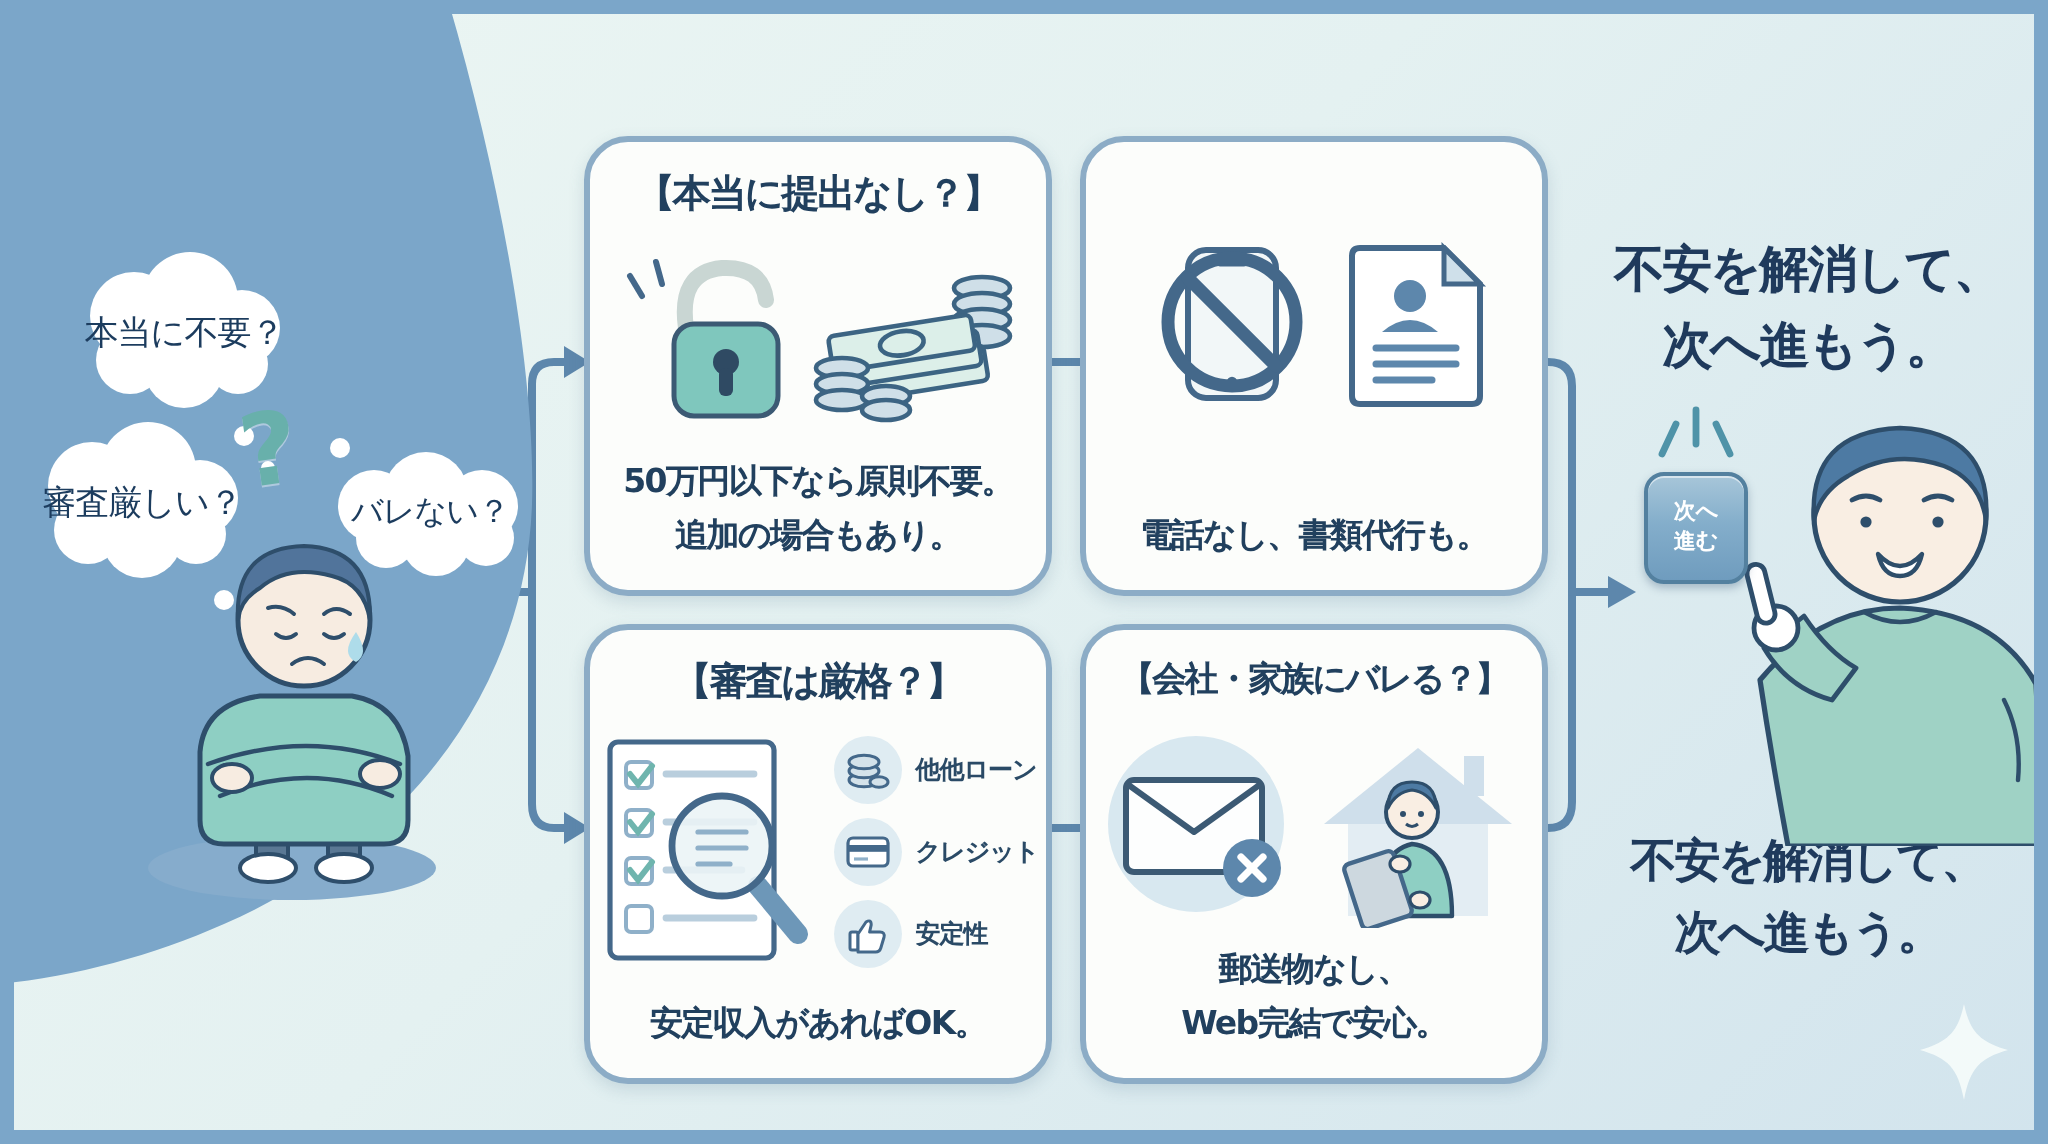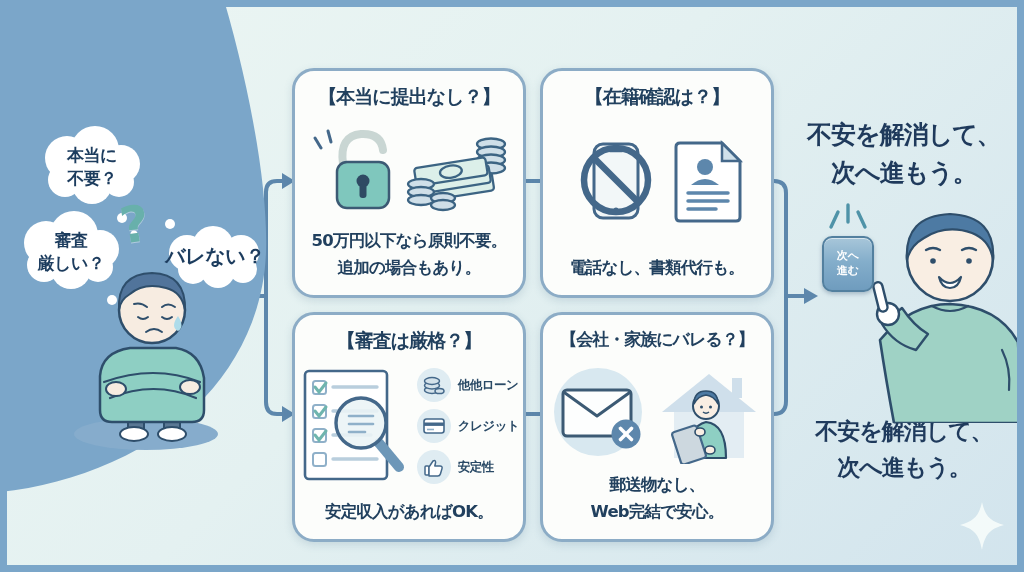--- a/index.html
+++ b/index.html
@@ -9,22 +9,22 @@
     font-family:"DejaVu Sans","Liberation Sans",sans-serif;
     color:#21405e;
   }
   .frame{position:absolute;inset:0;border:7px solid #7ba6c9;pointer-events:none;z-index:60;}
   .abs{position:absolute;}
   svg{display:block;}
 
   
   .bubble{position:absolute;z-index:12;}
   .bubble-text{
-    position:absolute;inset:0;display:flex;flex-direction:column;align-items:center;justify-content:center;
-    font-weight:700;font-size:17px;line-height:1.35;color:#1c3c5e;text-align:center;letter-spacing:-0.5px;
+    position:absolute;inset:0;display:flex;flex-direction:row;align-items:center;justify-content:center;
+    font-weight:400;font-size:17px;line-height:1.35;color:#1c3c5e;text-align:center;letter-spacing:-0.5px;
   }
   .bubble-line:empty{display:none;}
   .qmark{
     position:absolute;z-index:13;font-size:50px;font-weight:800;color:#68b0ab;
     transform:rotate(-8deg);text-shadow:0 1px 0 rgba(255,255,255,.4);
   }
 
   
   .card{
     position:absolute;width:228px;height:224px;background:#fcfdfb;
@@ -152,21 +152,21 @@
     <svg width="104" height="68" viewBox="0 0 104 66">
       <g fill="#ffffff">
         <circle cx="24" cy="30" r="18"></circle>
           <circle cx="50" cy="24" r="21"></circle>
           <circle cx="78" cy="30" r="18"></circle>
         <circle cx="30" cy="46" r="15"></circle>
           <circle cx="55" cy="48" r="17"></circle>
           <circle cx="80" cy="46" r="14"></circle>
       </g>
     </svg>
-    <div class="bubble-text" style="font-size:20px;text-align:right;">
+    <div class="bubble-text" style="font-size:16px;text-align:right;">
       <span class="bubble-line">バレない？</span>
 
     </div>
   </div>
 
   <div class="qmark" style="left:120px;top:196px;">?</div>
 
   <svg class="abs" style="left:0;top:0;z-index:11" width="300" height="360" viewBox="0 0 300 360">
     <g fill="#ffffff">
       <circle cx="122" cy="218" r="5"></circle>
@@ -216,21 +216,20 @@
         </g>
       </svg>
     </div>
     <div class="card-body">
       <div>50万円以下なら原則不要。</div>
       <div>追加の場合もあり。</div>
     </div>
   </div>
 
   <div class="card" style="left:540px;top:68px;">
-    <div class="card-title">【在籍確認は？】</div>
     <div class="icon-zone">
       <svg width="92" height="88" viewBox="0 0 92 88">
         <g stroke-linecap="round">
           <rect x="24" y="6" width="44" height="74" rx="9" fill="#f2f7f8" stroke="#44688a" stroke-width="3"></rect>
           <line x1="40" y1="13" x2="52" y2="13" stroke="#44688a" stroke-width="2.5"></line>
           <circle cx="46" cy="72" r="2.6" fill="#44688a"></circle>
           <circle cx="46" cy="42" r="32" fill="none" stroke="#44688a" stroke-width="6.5"></circle>
           <line x1="24" y1="20" x2="68" y2="64" stroke="#44688a" stroke-width="6.5"></line>
         </g>
       </svg>

